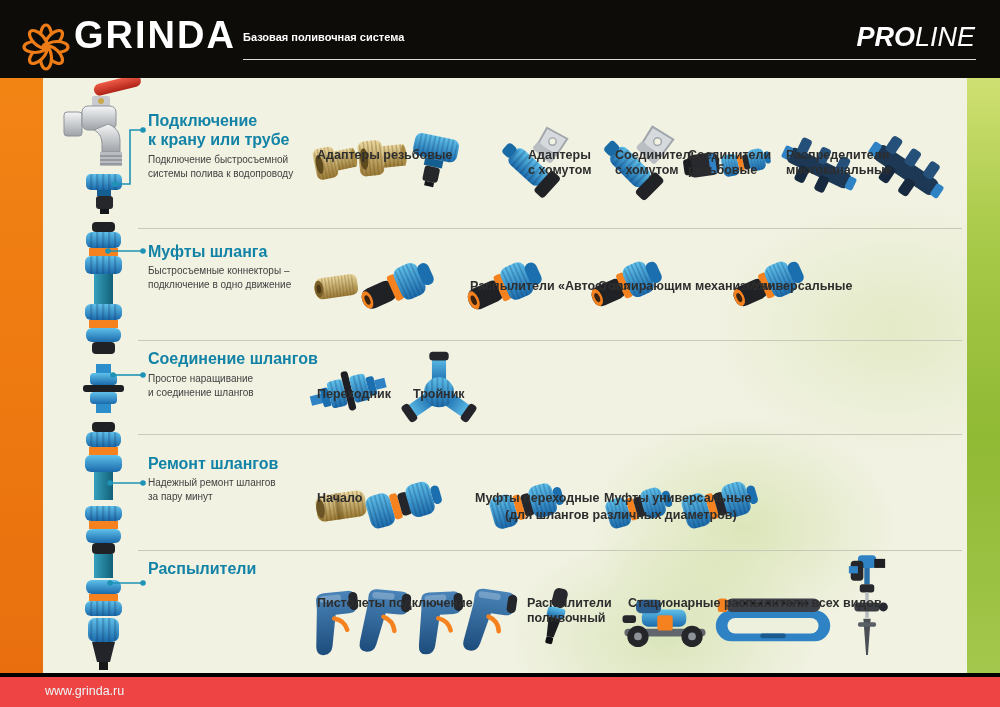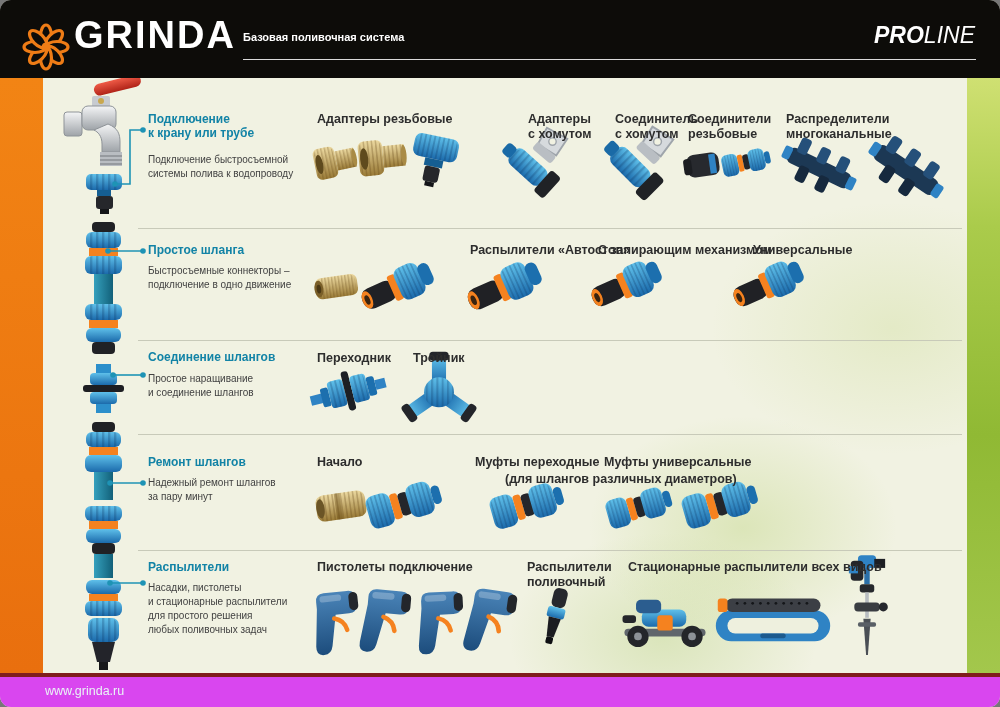--- a/index.html
+++ b/index.html
@@ -1,49 +1,49 @@
 <!DOCTYPE html>
 <html><head>
 <meta charset="utf-8">
 <style>
   html,body{margin:0;padding:0;background:#777;}
   .page{position:relative;width:1000px;height:707px;margin:0 auto;background:#f1f2e2;
-        font-family:"Liberation Sans",sans-serif;overflow:hidden;border-radius:11px;}
+        font-family:"Liberation Sans",sans-serif;overflow:hidden;}
   
   .header{position:absolute;left:0;top:0;width:1000px;height:78px;background:#0d0c09;z-index:30;}
   .flower{position:absolute;left:22px;top:23px;}
   .brand{position:absolute;left:74px;top:14px;color:#fff;font-size:38px;font-weight:bold;
          letter-spacing:2px;}
   .subtitle{position:absolute;left:243px;top:31px;color:#fff;font-size:11px;font-weight:bold;}
   .hrule{position:absolute;left:243px;top:59px;width:733px;height:1px;background:#fff;opacity:.85;}
-  .proline{position:absolute;right:25px;top:22px;color:#fff;font-style:italic;font-size:23px;}
+  .proline{position:absolute;right:25px;top:22px;color:#fff;font-style:italic;font-size:27px;}
   .proline .pro{font-weight:bold;}
   .proline .line{font-weight:normal;}
   
   .stripe-left{position:absolute;left:0;top:78px;width:43px;height:595px;z-index:25;
       background:linear-gradient(180deg,#f28414,#e96f0e);}
   .stripe-right{position:absolute;left:967px;top:78px;width:33px;height:595px;z-index:25;
       background:linear-gradient(180deg,#cfe072 0%,#aacb4b 25%,#90b934 60%,#a3c74c 100%);}
-  .footer{position:absolute;left:0;top:673px;width:1000px;height:34px;background:#d946ef;
-      border-top:4px solid #7f1d1d;box-sizing:border-box;z-index:30;}
+  .footer{position:absolute;left:0;top:673px;width:1000px;height:34px;background:#ef4444;
+      border-top:4px solid #000000;box-sizing:border-box;z-index:30;}
   .footer .url{position:absolute;left:45px;top:7px;color:#e9f5f6;font-size:12.5px;}
   
   .blobs{position:absolute;left:43px;top:78px;width:924px;height:595px;z-index:0;background:
      radial-gradient(220px 160px at 700px 450px, rgba(170,200,90,.30), transparent 70%),
      radial-gradient(260px 180px at 850px 250px, rgba(180,205,100,.22), transparent 70%),
      radial-gradient(220px 150px at 620px 560px, rgba(150,190,70,.25), transparent 70%);}
   .divider{position:absolute;left:138px;width:824px;height:1px;background:#c8cab9;z-index:2;}
   .chain{position:absolute;left:48px;top:80px;width:110px;height:593px;overflow:visible;z-index:3;}
   .callouts{position:absolute;left:0;top:0;width:1000px;height:707px;z-index:10;pointer-events:none;}
-  .sec-title{position:absolute;margin:0;color:#1283a6;font-size:12px;font-weight:bold;
+  .sec-title{position:absolute;margin:0;color:#1283a6;font-size:16px;font-weight:bold;
       line-height:1.18;white-space:pre-line;z-index:6;}
   .sec-desc{position:absolute;margin:0;color:#424242;font-size:10px;line-height:1.4;
       white-space:pre-line;z-index:6;}
   .lbl{position:absolute;color:#2d2d2d;font-size:12.5px;font-weight:bold;line-height:1.22;
-      white-space:pre-line;z-index:6;}
+      white-space:pre-line;z-index:6;margin-top:36px;}
   .prod{position:absolute;overflow:visible;z-index:4;transform-origin:50% 50%;}
 </style>
 </head>
 <body>
 
 <svg width="0" height="0" style="position:absolute" aria-hidden="true">
   <defs>
     <linearGradient id="gBlue" x1="0" y1="0" x2="0" y2="1">
       <stop offset="0" stop-color="#5fc0ea"></stop>
         <stop offset="1" stop-color="#1b6aab"></stop>
@@ -375,21 +375,21 @@
   <svg class="prod" style="left:720px;top:140px;width:52px;height:44px;transform:rotate(-12deg)">
       <use href="#sym-mufta"></use>
     </svg>
   <svg class="prod" style="left:778px;top:128px;width:82px;height:80px">
       <use href="#sym-distrib"></use>
     </svg>
   <svg class="prod" style="left:856px;top:130px;width:100px;height:80px;transform:rotate(8deg)">
       <use href="#sym-distrib"></use>
     </svg>
 
-  <h2 class="sec-title" style="left:148px;top:243px;width:160px">Простое шланга</h2>
+  <h2 class="sec-title" style="left:148px;top:243px;width:160px">Муфты шланга</h2>
   <p class="sec-desc" style="left:148px;top:264px">Быстросъемные коннекторы –
 подключение в одно движение</p>
   <div class="lbl" style="left:470px;top:243px">Распылители «Автостоп»</div>
   <div class="lbl" style="left:598px;top:243px">С запирающим механизмом</div>
   <div class="lbl" style="left:753px;top:243px">Универсальные</div>
   <svg class="prod" style="left:312px;top:264px;width:50px;height:44px;transform:rotate(-8deg)">
       <use href="#sym-brassqc"></use>
     </svg>
   <svg class="prod" style="left:358px;top:256px;width:78px;height:60px;transform:rotate(-24deg)">
       <use href="#sym-qc"></use>
@@ -433,24 +433,20 @@
       <use href="#sym-mufta"></use>
     </svg>
   <svg class="prod" style="left:604px;top:480px;width:70px;height:54px;transform:rotate(-16deg)">
       <use href="#sym-mufta"></use>
     </svg>
   <svg class="prod" style="left:680px;top:474px;width:80px;height:60px;transform:rotate(-16deg)">
       <use href="#sym-mufta"></use>
     </svg>
 
   <h2 class="sec-title" style="left:148px;top:560px;width:170px">Распылители</h2>
-  <p class="sec-desc" style="left:148px;top:581px">Насадки, пистолеты
-и стационарные распылители
-для простого решения
-любых поливочных задач</p>
   <div class="lbl" style="left:317px;top:560px">Пистолеты подключение</div>
   <div class="lbl" style="left:527px;top:560px">Распылители
 поливочный</div>
   <div class="lbl" style="left:628px;top:560px">Стационарные распылители всех видов</div>
   <svg class="prod" style="left:310px;top:582px;width:56px;height:76px;transform:rotate(-6deg)">
       <use href="#sym-gun"></use>
     </svg>
   <svg class="prod" style="left:358px;top:580px;width:58px;height:78px;transform:rotate(5deg)">
       <use href="#sym-gun"></use>
     </svg>

